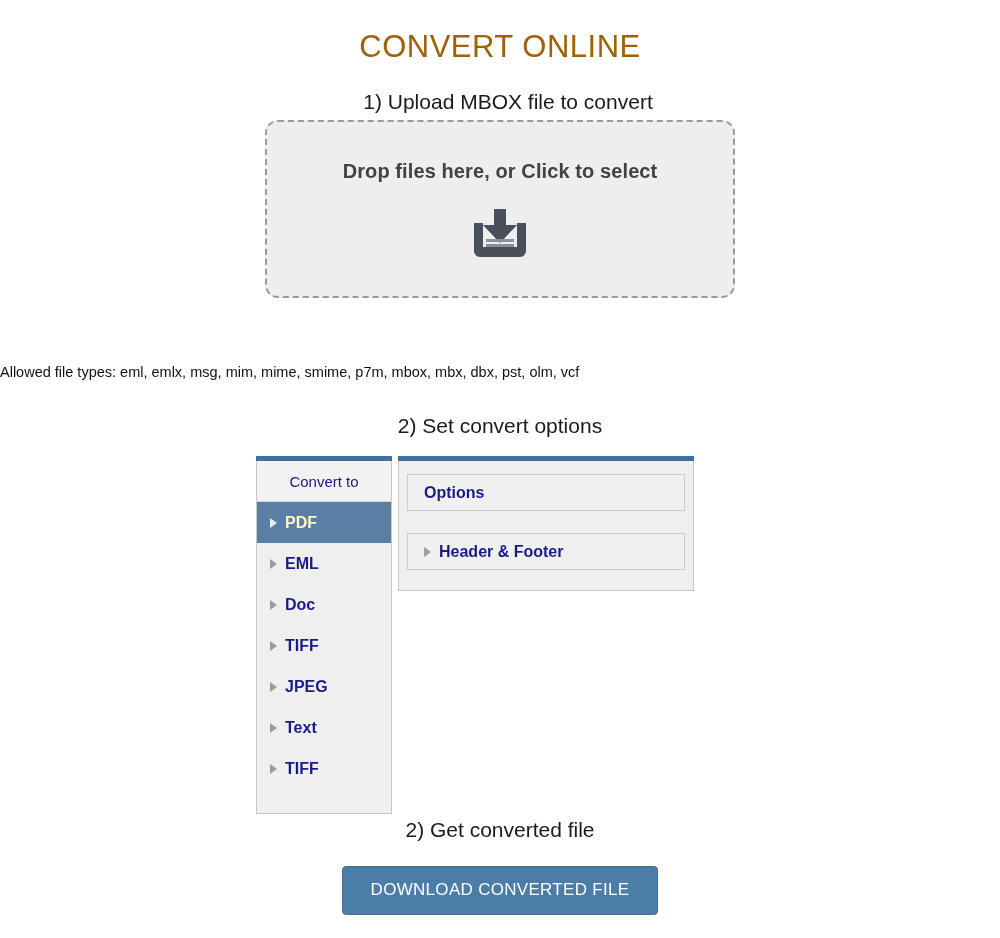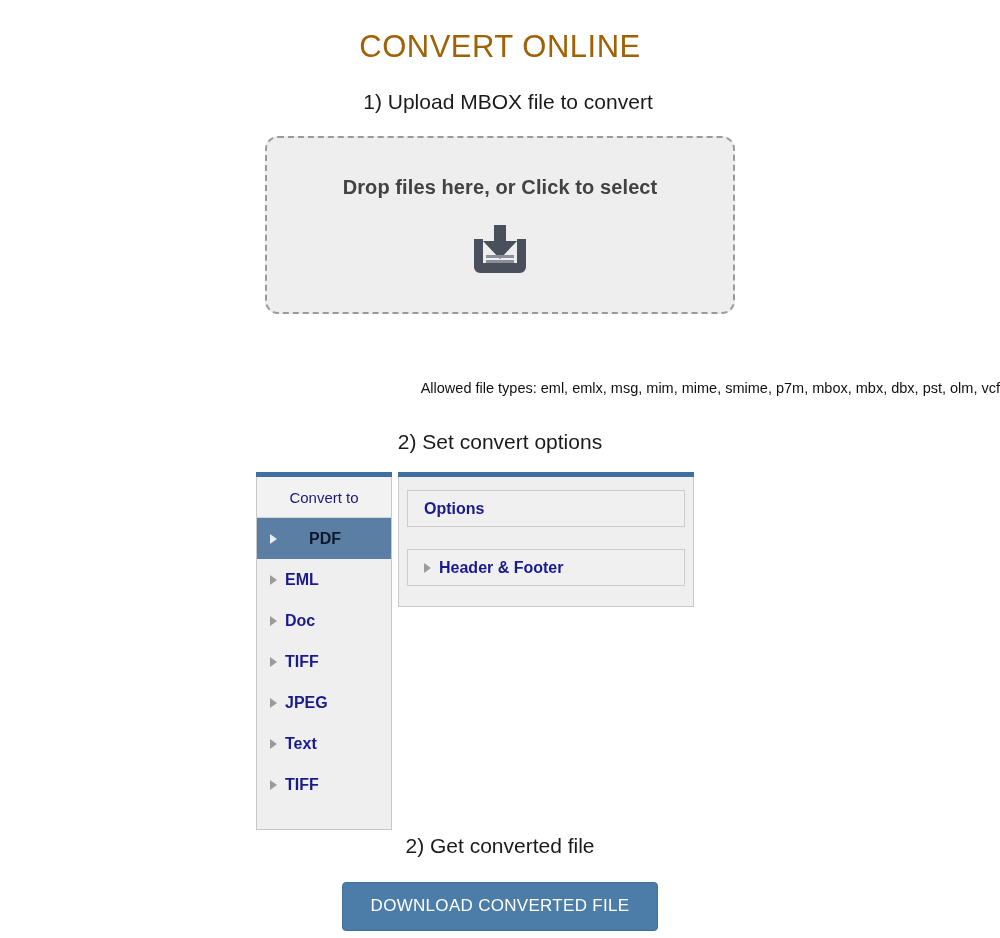--- a/index.html
+++ b/index.html
@@ -35,21 +35,21 @@
     margin: 0;
     line-height: 28px;
   }
 
   #step1-heading { padding-top: 22px; padding-left: 16px; }
 
   
   .dropzone-wrap {
     display: flex;
     justify-content: center;
-    margin-top: 20px;
+    margin-top: 4px;
   }
   .dropzone {
     width: 470px;
     height: 178px;
     box-sizing: border-box;
     background: #eeeeee;
     border: 2px dashed #9a9a9a;
     border-radius: 13px;
     display: flex;
     flex-direction: column;
@@ -62,21 +62,21 @@
     color: #424242;
     margin-top: 38px;
     letter-spacing: 0.1px;
   }
   .dropzone-icon {
     margin-top: 26px;
   }
 
   
   .allowed-types {
-    text-align: right;
+    text-align: left;
     font-size: 14.5px;
     color: #111111;
     margin: 0;
     padding-top: 64px;
     line-height: 20px;
   }
 
   #step2-heading { padding-top: 30px; }
 
   
@@ -122,22 +122,21 @@
     height: 41px;
     padding-left: 13px;
     font-size: 16px;
     font-weight: bold;
     color: #1a1a8c;
     cursor: pointer;
     box-sizing: border-box;
   }
   .format-item.selected {
     background: #5b7ea4;
-    color: #0f172a;
-    gap: 24px;
+    color: #fef9c3;
   }
   .tri {
     width: 0;
     height: 0;
     border-top: 5px solid transparent;
     border-bottom: 5px solid transparent;
     border-left: 7px solid #9b9b9b;
     margin-right: 8px;
     flex: none;
   }

